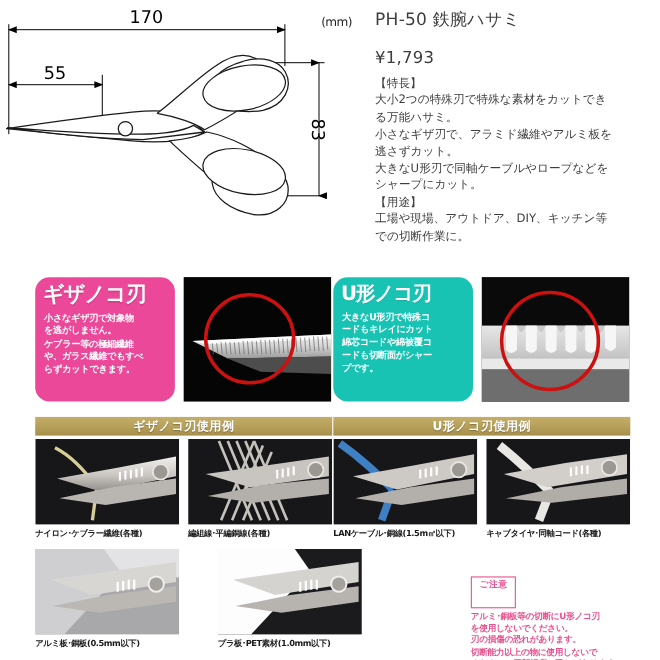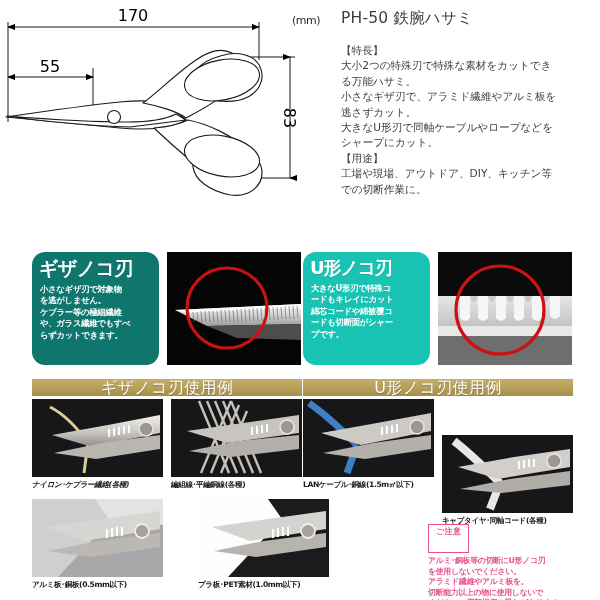--- a/index.html
+++ b/index.html
@@ -44,21 +44,21 @@
   .feature-col.left { left: 32px; }
   .feature-col.right { left: 303px; }
 
   .blade-card {
     position: absolute; left: 0; top: 4px;
     width: 127px; height: 113px;
     border-radius: 13px;
     padding: 0;
     box-sizing: border-box;
   }
-  .blade-card.giza { background: #0f766e; }
+  .blade-card.giza { background: #ec4899; }
   .blade-card.u    { background: #18c3b4; }
   .blade-card-title {
     display: block;
     color: #ffffff;
     font-size: 19px;
     font-weight: bold;
     letter-spacing: -0.6px;
     padding: 7px 0 0 7px;
     text-shadow: 0 1px 0 rgba(0,0,0,0.10);
     line-height: 1;
@@ -80,21 +80,21 @@
     position: absolute; top: 4px; left: 135px;
     width: 134px; height: 113px; overflow: hidden;
     background: #000;
   }
   .micro-photo svg { display: block; }
 
   
   .gold-bar {
     position: absolute; height: 17px; width: 270px;
     background: linear-gradient(to bottom, #c3ae6a 0%, #b7a05a 50%, #a78f4b 100%);
-    color: #ffffff; font-size: 16px; font-weight: normal;
+    color: #ffffff; font-size: 11px; font-weight: bold;
     text-align: center; line-height: 17px; letter-spacing: 0.4px;
     text-shadow: 0 1px 1px rgba(0,0,0,0.28);
   }
   .gold-bar.left  { left: 32px;  top: 379px; }
   .gold-bar.right { left: 303px; top: 379px; }
 
   
   .photo-grid { position: absolute; top: 399px; left: 0; width: 600px; height: 201px; }
   .photo-cell { position: absolute; width: 131px; }
   .photo-frame { width: 131px; height: 78px; overflow: hidden; position: relative; }
@@ -187,20 +187,21 @@
       <g fill="#ffffff" stroke="#1a1a1a" stroke-width="1.1">
         <ellipse cx="222" cy="80" rx="38" ry="20" transform="rotate(-11 222 80)"></ellipse>
         <ellipse cx="222" cy="156" rx="38" ry="20" transform="rotate(11 222 156)"></ellipse>
       </g>
     </svg>
     <div class="mm-label">(mm)</div>
   </div>
 
   <div class="product-info">
     <h1 class="product-title">PH-50 鉄腕ハサミ</h1>
+    <div class="product-price">¥1,793</div>
     <div class="desc-block">
       <span class="desc-head">【特長】</span>
       <span class="desc-line">大小2つの特殊刃で特殊な素材をカットでき</span>
       <span class="desc-line">る万能ハサミ。</span>
       <span class="desc-line">小さなギザ刃で、アラミド繊維やアルミ板を</span>
       <span class="desc-line">逃さずカット。</span>
       <span class="desc-line">大きなU形刃で同軸ケーブルやロープなどを</span>
       <span class="desc-line">シャープにカット。</span>
       <span class="desc-head">【用途】</span>
       <span class="desc-line">工場や現場、アウトドア、DIY、キッチン等</span>
@@ -297,21 +298,21 @@
         </svg>
       </div>
     </div>
   </div>
 
   <div class="gold-bar left">ギザノコ刃使用例</div>
   <div class="gold-bar right">U形ノコ刃使用例</div>
 
   <div class="photo-grid">
 
-    <div class="photo-cell" style="left:32px; top:0;font-style:italic;">
+    <div class="photo-cell" style="left:32px; top:0;">
       <div class="photo-frame">
         <svg width="131" height="78" viewBox="0 0 131 78" xmlns="http://www.w3.org/2000/svg">
           <defs>
             <linearGradient id="st1" x1="0" y1="0" x2="0" y2="1">
               <stop offset="0%" stop-color="#f3f1ee"></stop>
                 <stop offset="55%" stop-color="#c8c4c0"></stop>
                 <stop offset="100%" stop-color="#8f8b88"></stop>
             </linearGradient>
           </defs>
           <rect width="131" height="78" fill="#17171a"></rect>
@@ -373,21 +374,21 @@
               <rect x="83" y="27" width="2" height="8"></rect>
             <rect x="88" y="26" width="2" height="8"></rect>
               <rect x="93" y="25" width="2" height="8"></rect>
           </g>
           <circle cx="114" cy="28" r="7" fill="#9b9792" stroke="#e8e6e3" stroke-width="1.6"></circle>
         </svg>
       </div>
       <span class="photo-caption">LANケーブル･銅線(1.5m㎡以下)</span>
     </div>
 
-    <div class="photo-cell" style="left:442px; top:0;margin-top:36px;">
+    <div class="photo-cell" style="left:442px; top:0;">
       <div class="photo-frame">
         <svg width="131" height="78" viewBox="0 0 131 78" xmlns="http://www.w3.org/2000/svg">
           <rect width="131" height="78" fill="#17171a"></rect>
           <path d="M12,6 C30,20 44,34 58,48" stroke="#e9e7e4" stroke-width="8" fill="none"></path>
           <path d="M58,48 L48,74" stroke="#e9e7e4" stroke-width="8" fill="none"></path>
           <path d="M16,32 L72,22 L128,14 L128,32 L56,44 Z" fill="#d2cec9"></path>
           <path d="M18,54 L68,44 L128,36 L128,50 L60,58 Z" fill="#b0aca8"></path>
           <g fill="#ffffff" opacity="0.95">
             <rect x="76" y="26" width="2" height="8"></rect>
               <rect x="81" y="25" width="2" height="8"></rect>
@@ -440,19 +441,19 @@
     </div>
 
 
   </div>
 
   <div class="caution">
     <span class="caution-tag">ご注意</span>
     <div class="caution-body">
       <span>アルミ･銅板等の切断にU形ノコ刃</span>
       <span>を使用しないでください。</span>
-      <span>アラミド繊維やアルミ板を。</span>
+      <span>刃の損傷の恐れがあります。</span>
       <span>切断能力以上の物に使用しないで</span>
       <span>ください。刃部損傷の恐れがあります。</span>
     </div>
   </div>
 
 </div>
 
 </body></html>

